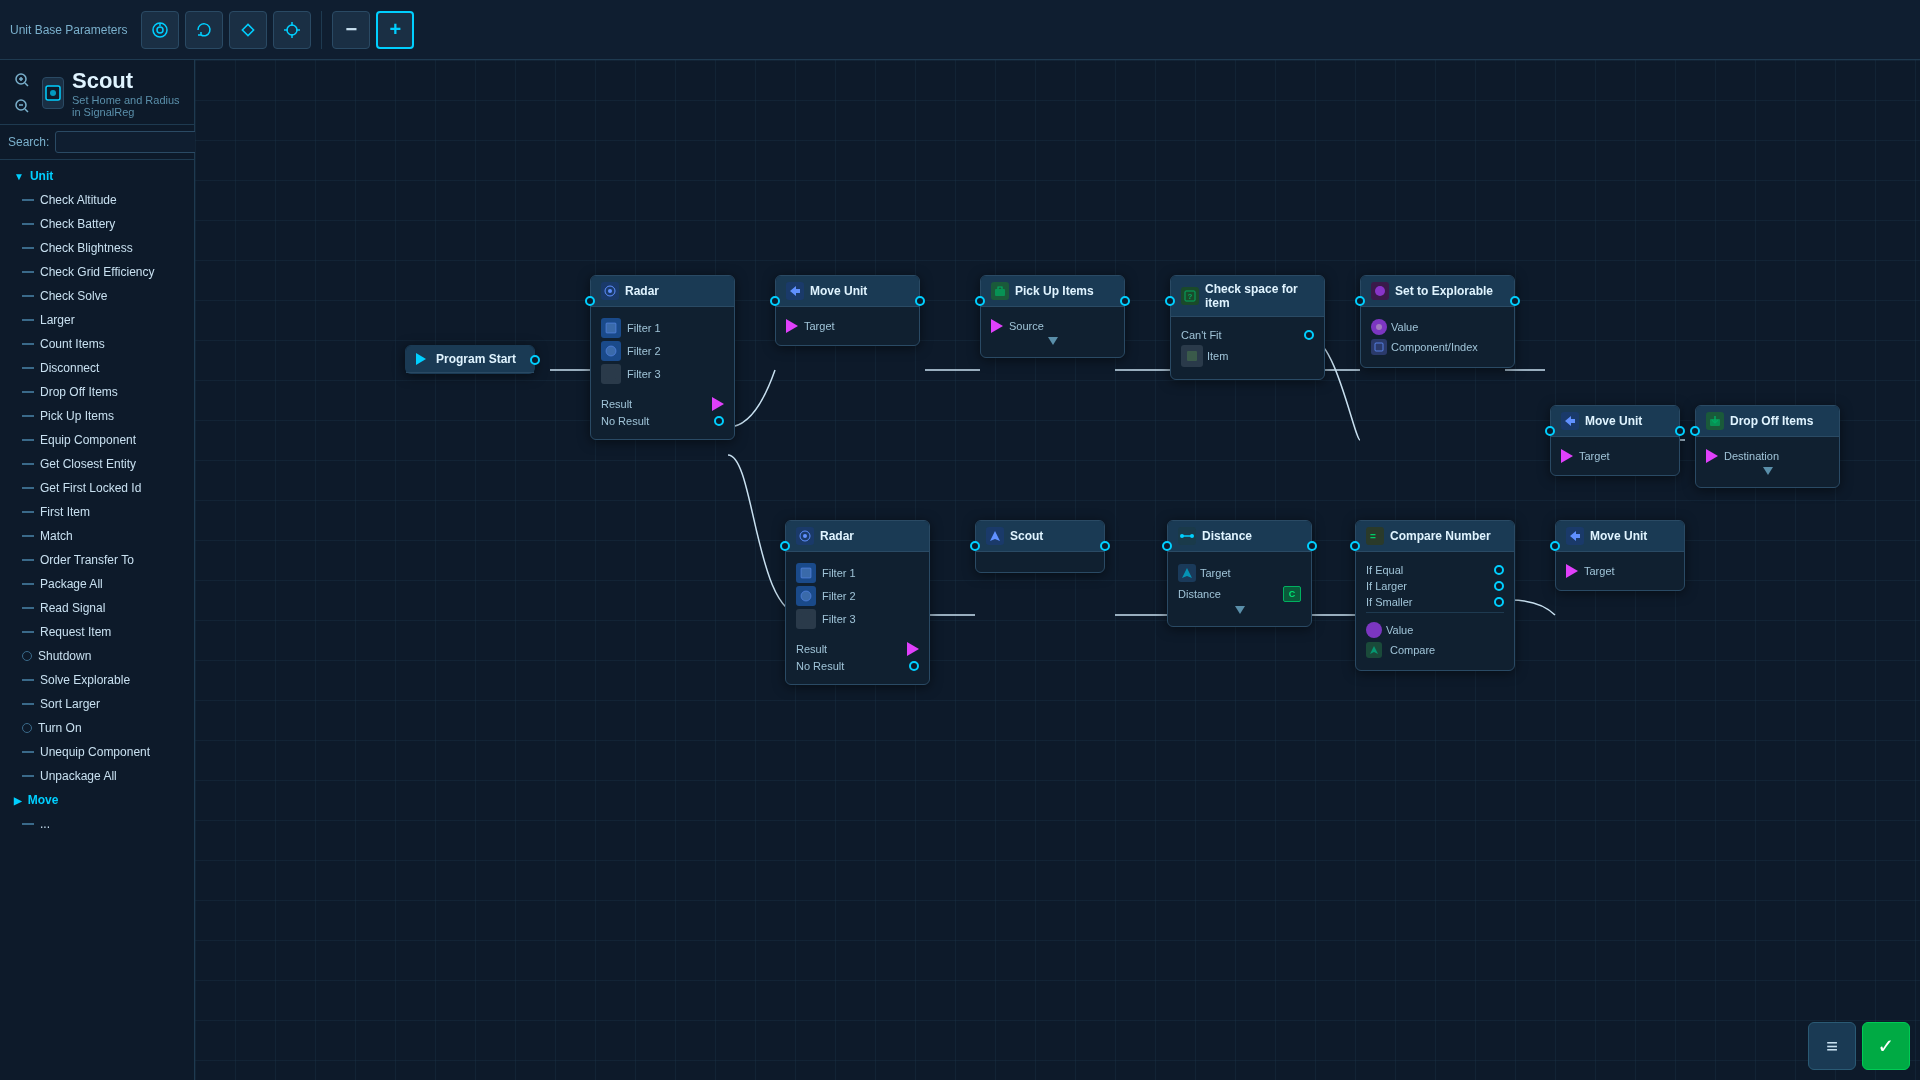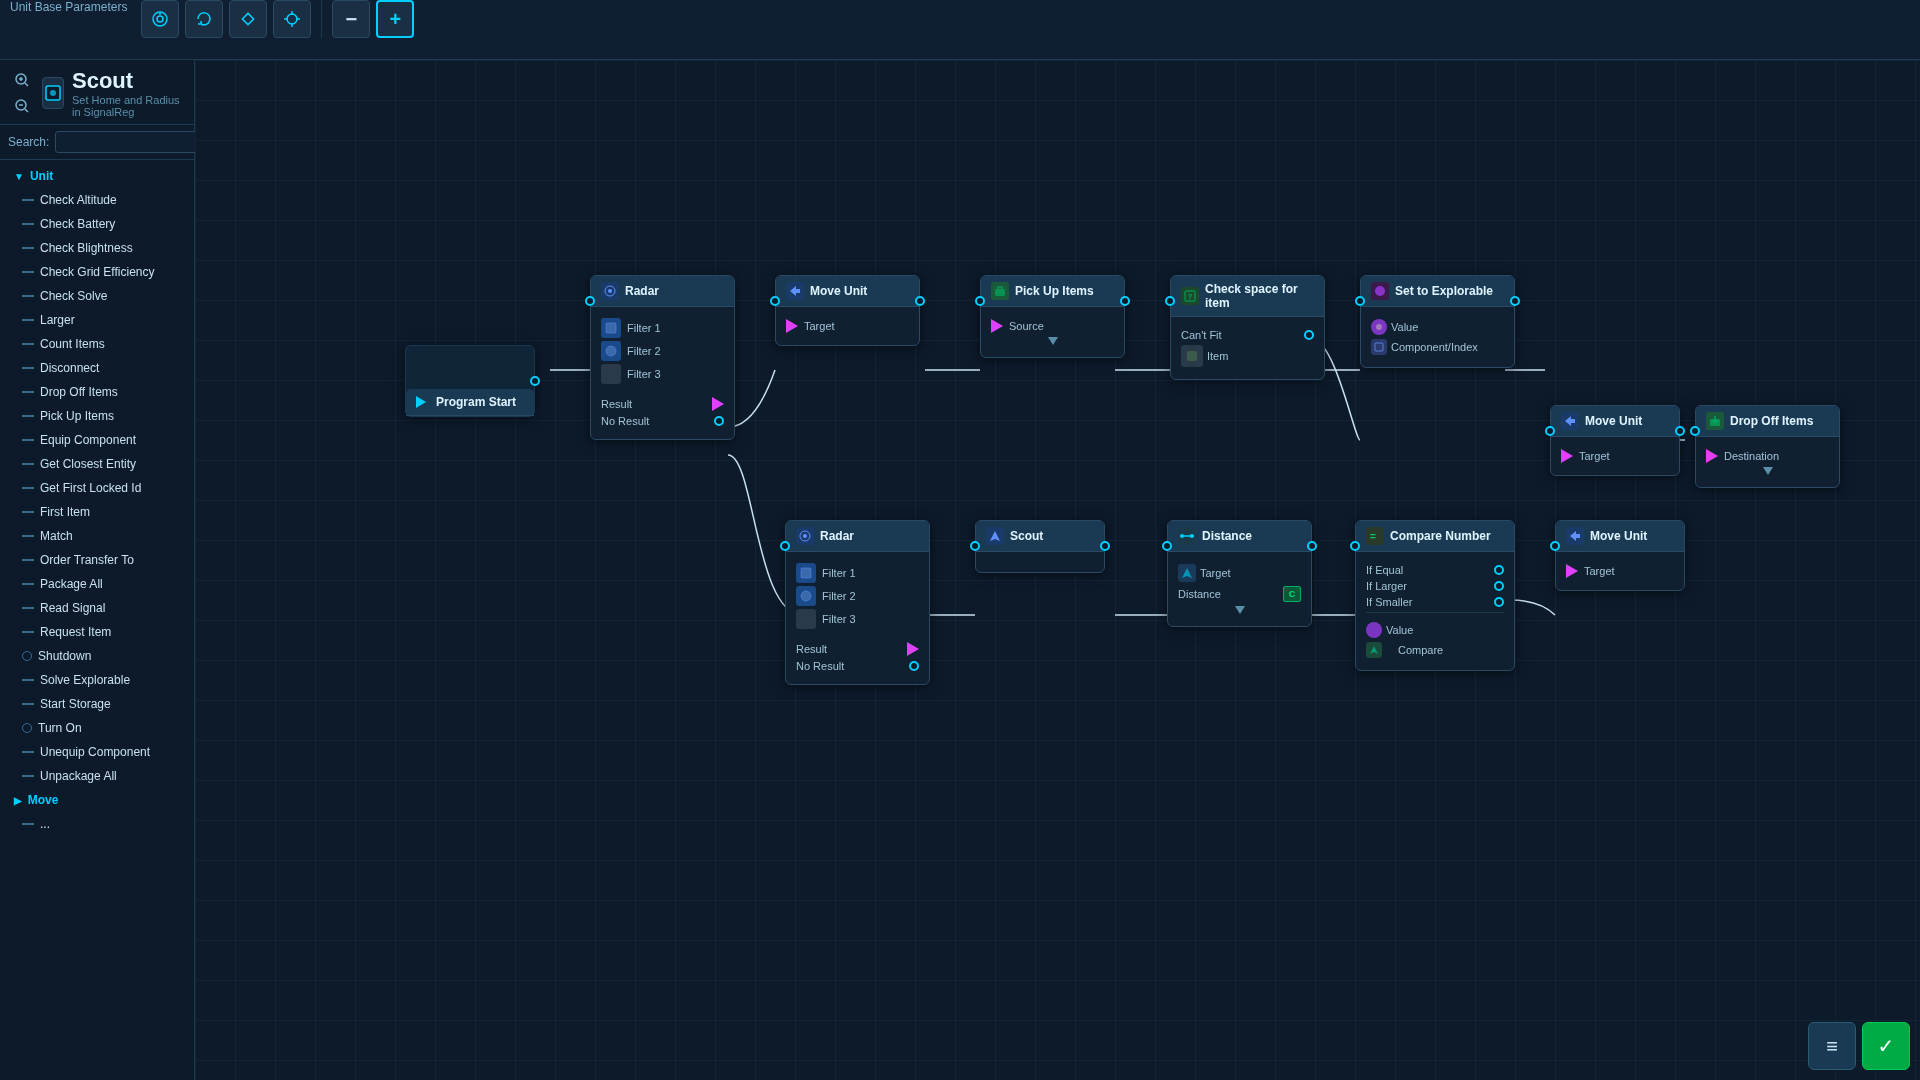--- a/index.html
+++ b/index.html
@@ -14,21 +14,21 @@
       display: flex;
       flex-direction: column;
     }
 
     
     .top-toolbar {
       background: #0f1e30;
       border-bottom: 1px solid #1e3a50;
       height: 60px;
       display: flex;
-      align-items: flex-start;
+      align-items: center;
       padding: 0 10px;
       gap: 6px;
       flex-shrink: 0;
     }
     .toolbar-label {
       color: #7ab0cc;
       font-size: 12px;
       margin-right: 8px;
     }
     .toolbar-btn {
@@ -285,21 +285,20 @@
       color: white;
     }
 
     
     .node-program-start {
       background: #0f2538;
       border: 1px solid #1a3a54;
     }
     .node-program-start .node-header {
       background: #1a3a54;
-      margin-top: 43px;
     }
   </style>
 </head>
 <body>
 
 <div class="top-toolbar">
   <span class="toolbar-label">Unit Base Parameters</span>
   <div class="toolbar-btn">
     <svg width="18" height="18" viewBox="0 0 18 18">
         <circle cx="9" cy="9" r="7" stroke="#00cfff" stroke-width="1.5" fill="none"></circle>
@@ -457,21 +456,21 @@
       <div class="sidebar-item">
           <span class="item-circle"></span>
           <span>Shutdown</span>
         </div>
       <div class="sidebar-item">
           <span class="item-line"></span>
           <span>Solve Explorable</span>
         </div>
       <div class="sidebar-item">
           <span class="item-line"></span>
-          <span>Start Storage</span>
+          <span>Sort Larger</span>
         </div>
       <div class="sidebar-item">
           <span class="item-circle"></span>
           <span>Turn On</span>
         </div>
       <div class="sidebar-item">
           <span class="item-line"></span>
           <span>Unequip Component</span>
         </div>
       <div class="sidebar-item">
@@ -873,21 +872,21 @@
         <div class="node-port-row">
           <div style="width:16px;height:16px;border-radius:50%;background:#aa40ff;opacity:0.7;"></div>
           <span style="margin-left:4px;">Value</span>
         </div>
         <div class="node-port-row">
           <div style="width:16px;height:16px;border-radius:3px;background:#1a4a3a;display:flex;align-items:center;justify-content:center;">
             <svg width="10" height="10" viewBox="0 0 10 10">
                 <polygon points="5,1 9,9 5,7 1,9" fill="#00aa80" opacity="0.8"></polygon>
               </svg>
           </div>
-          <span style="margin-left:16px;">Compare</span>
+          <span style="margin-left:8px;">Compare</span>
         </div>
       </div>
     </div>
 
     <div class="node" style="left: 1360px; top: 460px; width: 130px;">
       <div class="node-header">
         <div class="node-header-icon" style="background:#1a3a6a;">
           <svg width="14" height="14" viewBox="0 0 14 14">
               <polygon points="2,7 8,2 8,5 12,5 12,9 8,9 8,12" fill="#6090ff"></polygon>
             </svg>

